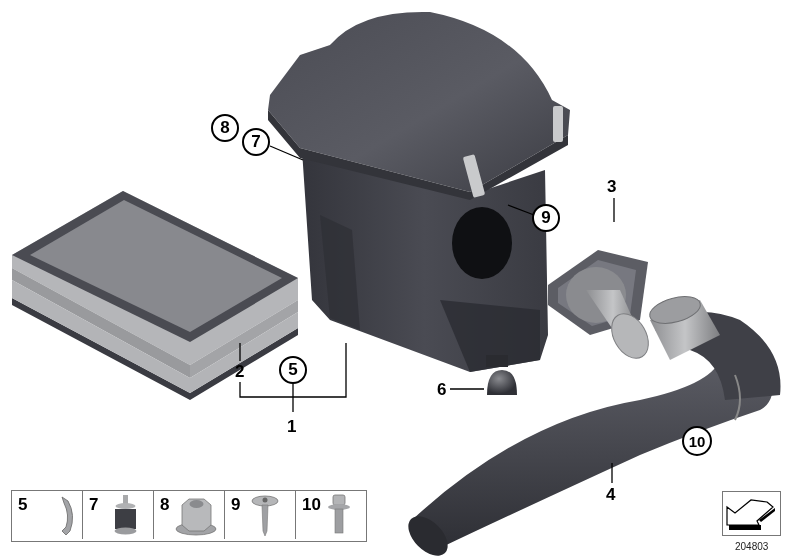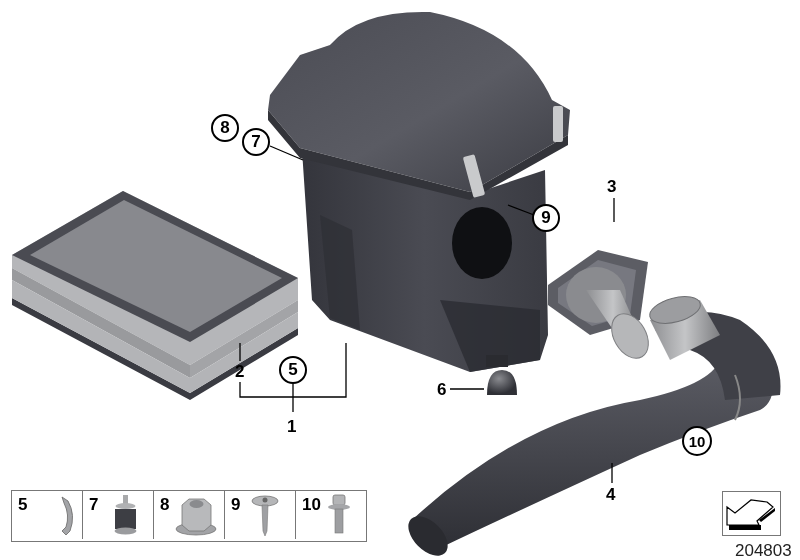--- a/index.html
+++ b/index.html
@@ -14,21 +14,21 @@
           font-family:"Liberation Sans", sans-serif; box-sizing:border-box; }
   .legend { position:absolute; left:11px; top:490px; height:50px; display:flex;
             border:1px solid #777; background:#fff; }
   .cell { width:70px; height:48px; border-right:1px solid #777; position:relative; }
   .cell:last-child { border-right:none; }
   .cell .num { position:absolute; left:6px; top:4px; font-weight:bold; font-size:17px;
                font-family:"Liberation Sans", sans-serif; }
   .cell svg { position:absolute; left:0; top:0; }
   .navbox { position:absolute; left:722px; top:491px; width:57px; height:43px;
             border:1px solid #777; background:#fff; }
-  .docnum { position:absolute; left:735px; top:541px; font-size:17px; color:#222;
+  .docnum { position:absolute; left:735px; top:541px; font-size:10px; color:#222;
             font-family:"Liberation Sans", sans-serif; }
 </style>
 </head>
 <body>
 
 <div id="stage">
   <svg width="800" height="560" viewBox="0 0 800 560">
     <defs>
       <linearGradient id="gHousing" x1="0" y1="0" x2="1" y2="0">
         <stop offset="0" stop-color="#34353c"></stop>

